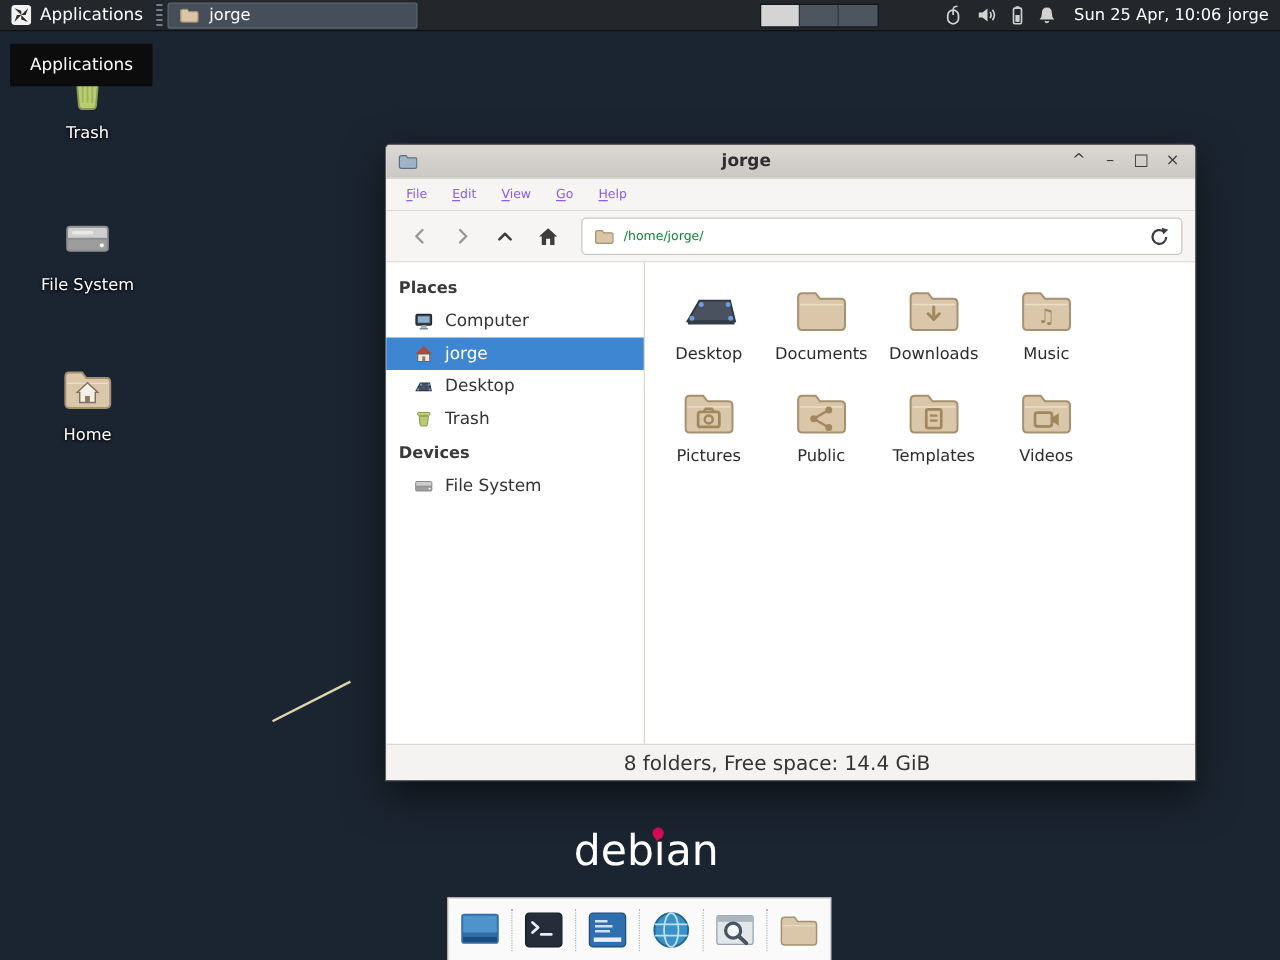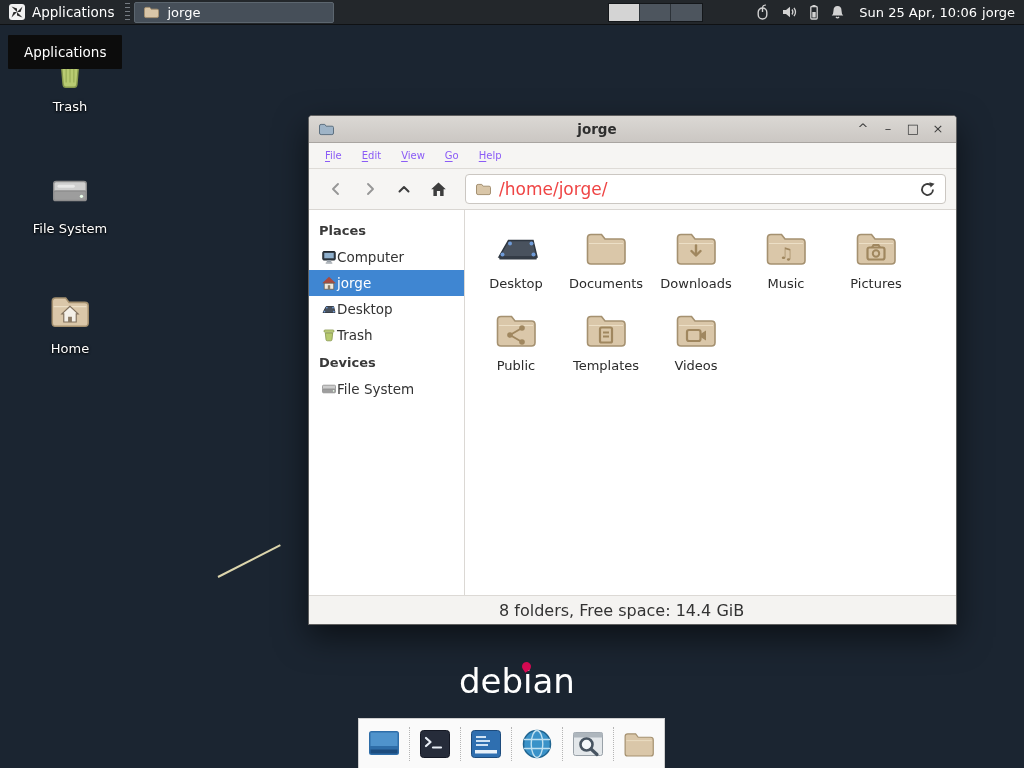--- a/index.html
+++ b/index.html
@@ -51,25 +51,25 @@
   .tb-btns{display:flex;gap:7px}
   .tb-btn{width:18px;text-align:center;font-size:13px;line-height:18px;color:#3c3c3c}
   .menubar{height:26px;background:#f6f5f3;border-bottom:1px solid #deDBd7;border-bottom:1px solid #dedbd7;
            display:flex;align-items:center;padding-left:6px;flex:none}
   .menu-item{font-size:10px;color:#8b5cf6;padding:12px 10px}
   .menu-item u{text-underline-offset:2px}
   .toolbar{height:41px;background:#f6f5f3;border-bottom:1px solid #d9d6d2;display:flex;align-items:center;padding:0 10px;flex:none}
   .nav-btn{width:34px;height:30px;display:flex;align-items:center;justify-content:center;background:transparent;border:0}
   .pathbar{flex:1;height:30px;margin-left:10px;background:#fff;border:1px solid #cbc7c2;border-radius:4px;
            display:flex;align-items:center;padding:0 9px;gap:8px}
-  .path-text{font-size:17px;color:#ef4444;flex:1}
+  .path-text{font-size:10px;color:#15803d;flex:1}
   .body-row{flex:1;display:flex;min-height:0}
-  .sidebar{width:156px;background:#fff;border-right:1px solid #dbd8d4;padding-top:6px;flex:none}
+  .sidebar{width:207px;background:#fff;border-right:1px solid #dbd8d4;padding-top:6px;flex:none}
   .sb-heading{font-size:13px;font-weight:bold;color:#3a3a3a;padding:7px 0 6px 10px}
-  .sb-item{height:26px;display:flex;align-items:center;padding-left:12px;font-size:13.5px;color:#333}
+  .sb-item{height:26px;display:flex;align-items:center;gap:9px;padding-left:22px;font-size:13.5px;color:#333}
   .sb-item.selected{background:#3f86d2;color:#fff}
   .sb-icon{width:16px;height:16px}
   .main-view{flex:1;background:#fff;display:flex;flex-wrap:wrap;align-content:flex-start;padding:14px 6px;overflow:hidden}
   .file-cell{width:90px;display:flex;flex-direction:column;align-items:center;margin-bottom:14px}
   .file-label{margin-top:5px;font-size:13px;color:#2c2c2c;text-align:center;line-height:1.15}
   .statusbar{height:29px;background:#f4f3f1;border-top:1px solid #dcd9d5;display:flex;align-items:center;
              padding-left:190px;font-size:16px;color:#333;flex:none}
 
   
   .dock{position:absolute;left:358px;bottom:0;width:307px;height:50px;background:#fafafa;border:1px solid #cfcfcf;

